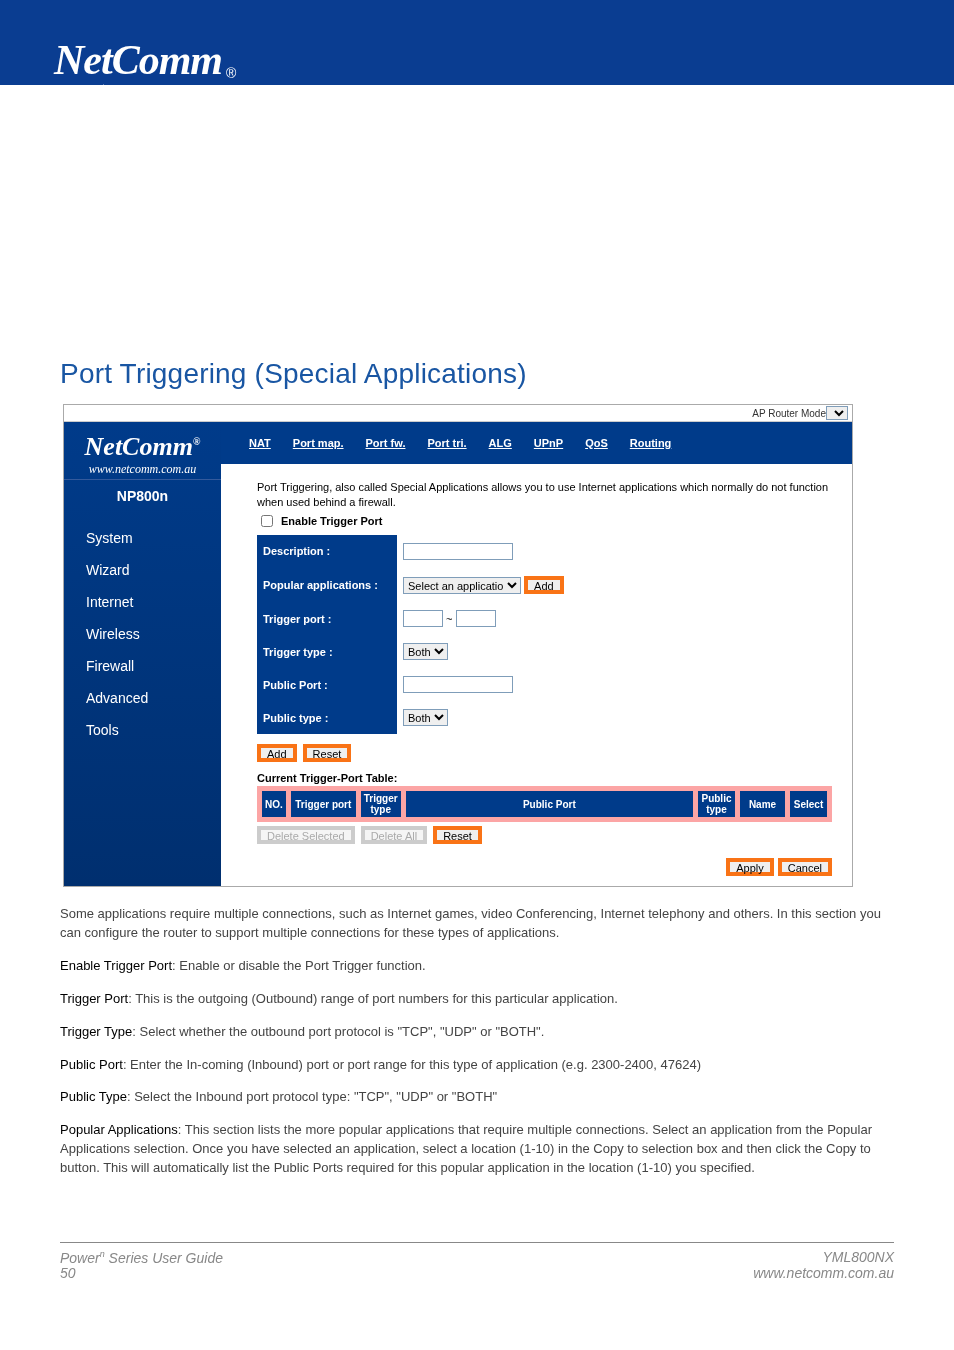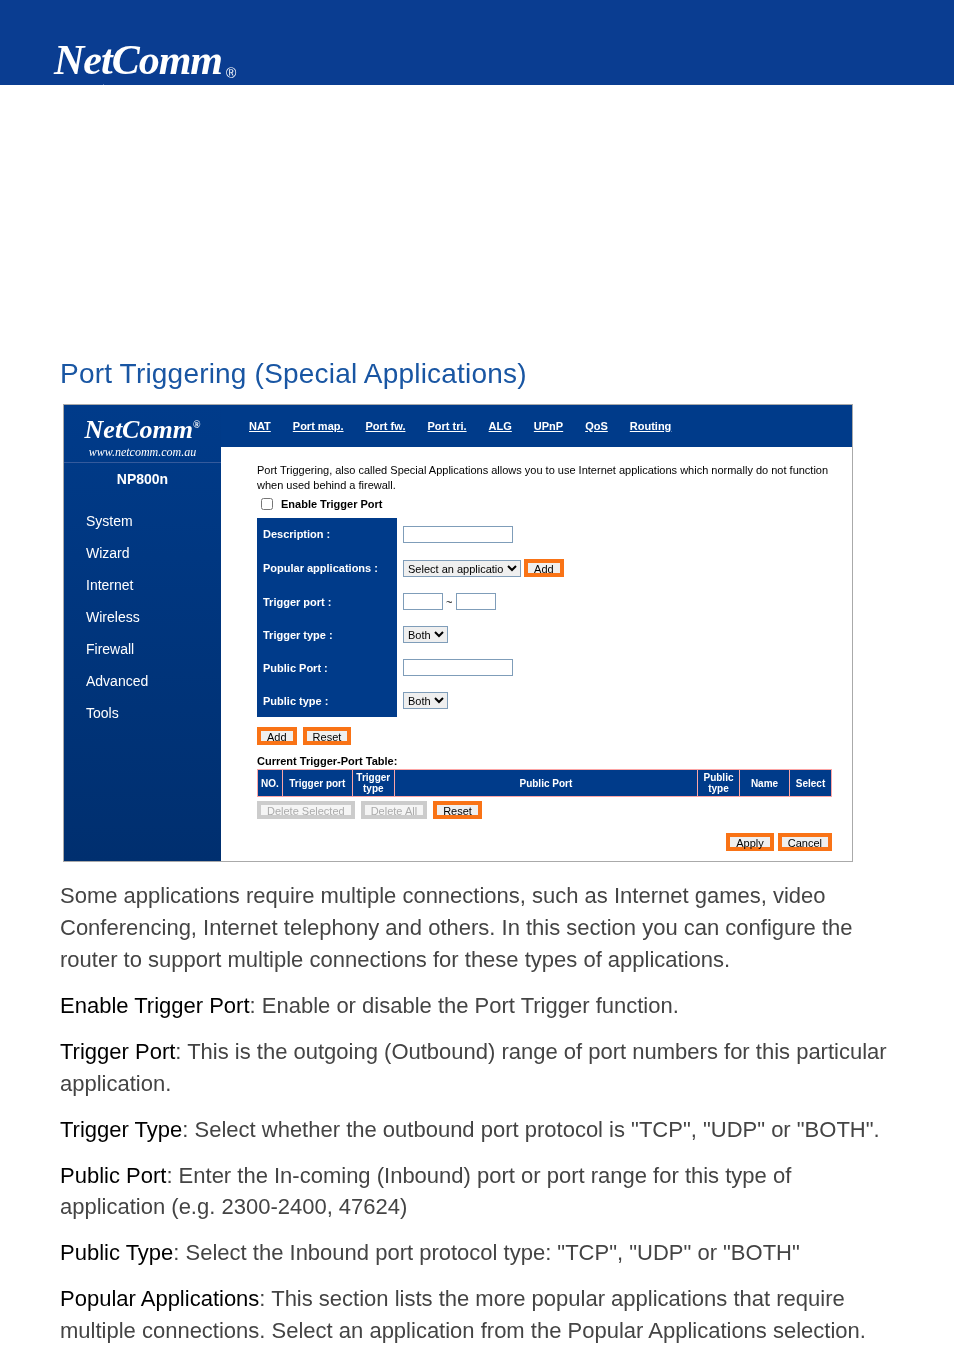--- a/index.html
+++ b/index.html
@@ -32,25 +32,25 @@
   .enable-row b{font-weight:bold;}
   .form-table{ border-collapse:collapse; margin-bottom:10px;}
   .form-table td{ padding:8px 6px; font-size:11px;}
   .form-table td.lbl{ background:#003b8a; color:#fff; font-weight:bold; width:140px;}
   .form-table input[type=text]{ border:1px solid #7f9db9; height:17px; font-size:11px; padding:0 2px;}
   .form-table select{ border:1px solid #7f9db9; height:17px; font-size:11px;}
   .smbtn{ border:4px solid #f97316; background:#efefef; font-size:11px; padding:0 6px; height:18px; cursor:pointer;}
   .btn-row{ display:flex; gap:6px; margin:6px 0 10px 0;}
   .table-title{ font-weight:bold; font-size:11px; margin-bottom:2px;}
   .port-table{ border-collapse:collapse; width:100%;}
-  .port-table th{ background:#003b8a; color:#fff; font-size:10px; font-weight:bold; padding:2px 3px; border:1px solid #fca5a5;}
+  .port-table th{ background:#003b8a; color:#fff; font-size:10px; font-weight:bold; padding:2px 3px; border:5px solid #fca5a5;}
   .bottom-btns{ display:flex; gap:6px; margin-top:4px;}
   .bottom-btns .disabled{ color:#aaa; border-color:#ccc; background:#f5f5f5;}
   .right-btns{ display:flex; gap:4px; justify-content:flex-end; margin-top:14px;}
-  .body-para{ font-size:22px; color:#444; margin-bottom:14px; line-height:1.45;}
+  .body-para{ font-size:13px; color:#444; margin-bottom:14px; line-height:1.45;}
   .body-para .dark{ color:#000;}
   .footer{ border-top:1px solid #888; margin:30px 60px 0 60px; display:flex; justify-content:space-between; padding:6px 0 30px 0;}
   .footer-left{ font-size:14px; font-style:italic; color:#888;}
   .footer-left sup{font-style:italic; font-size:9px;}
   .footer-right{ font-size:14px; font-style:italic; color:#888; text-align:right;}
   .pagenum{ font-style:italic; color:#888; font-size:14px;}
 </style>
 </head>
 <body>
 
@@ -60,20 +60,24 @@
     <span class="logo-reg">®</span>
   </div>
   <div class="logo-url-main">www.netcomm.com.au</div>
 </div>
 <div class="header-rule"></div>
 
 <div class="content">
   <h2 class="section-heading">Port Triggering (Special Applications)</h2>
 
   <div class="router-ui">
+    <div class="topbar">
+      <span>AP Router Mode</span>
+      <select class="mode-select"><option></option></select>
+    </div>
     <div class="sidebar">
       <div class="sidebar-logo">
         <span class="brand"><span>NetComm</span><sup>®</sup></span>
         <span class="url">www.netcomm.com.au</span>
       </div>
       <div class="model">NP800n</div>
       <div class="nav-item">System</div>
       <div class="nav-item">Wizard</div>
       <div class="nav-item">Internet</div>
       <div class="nav-item">Wireless</div>

